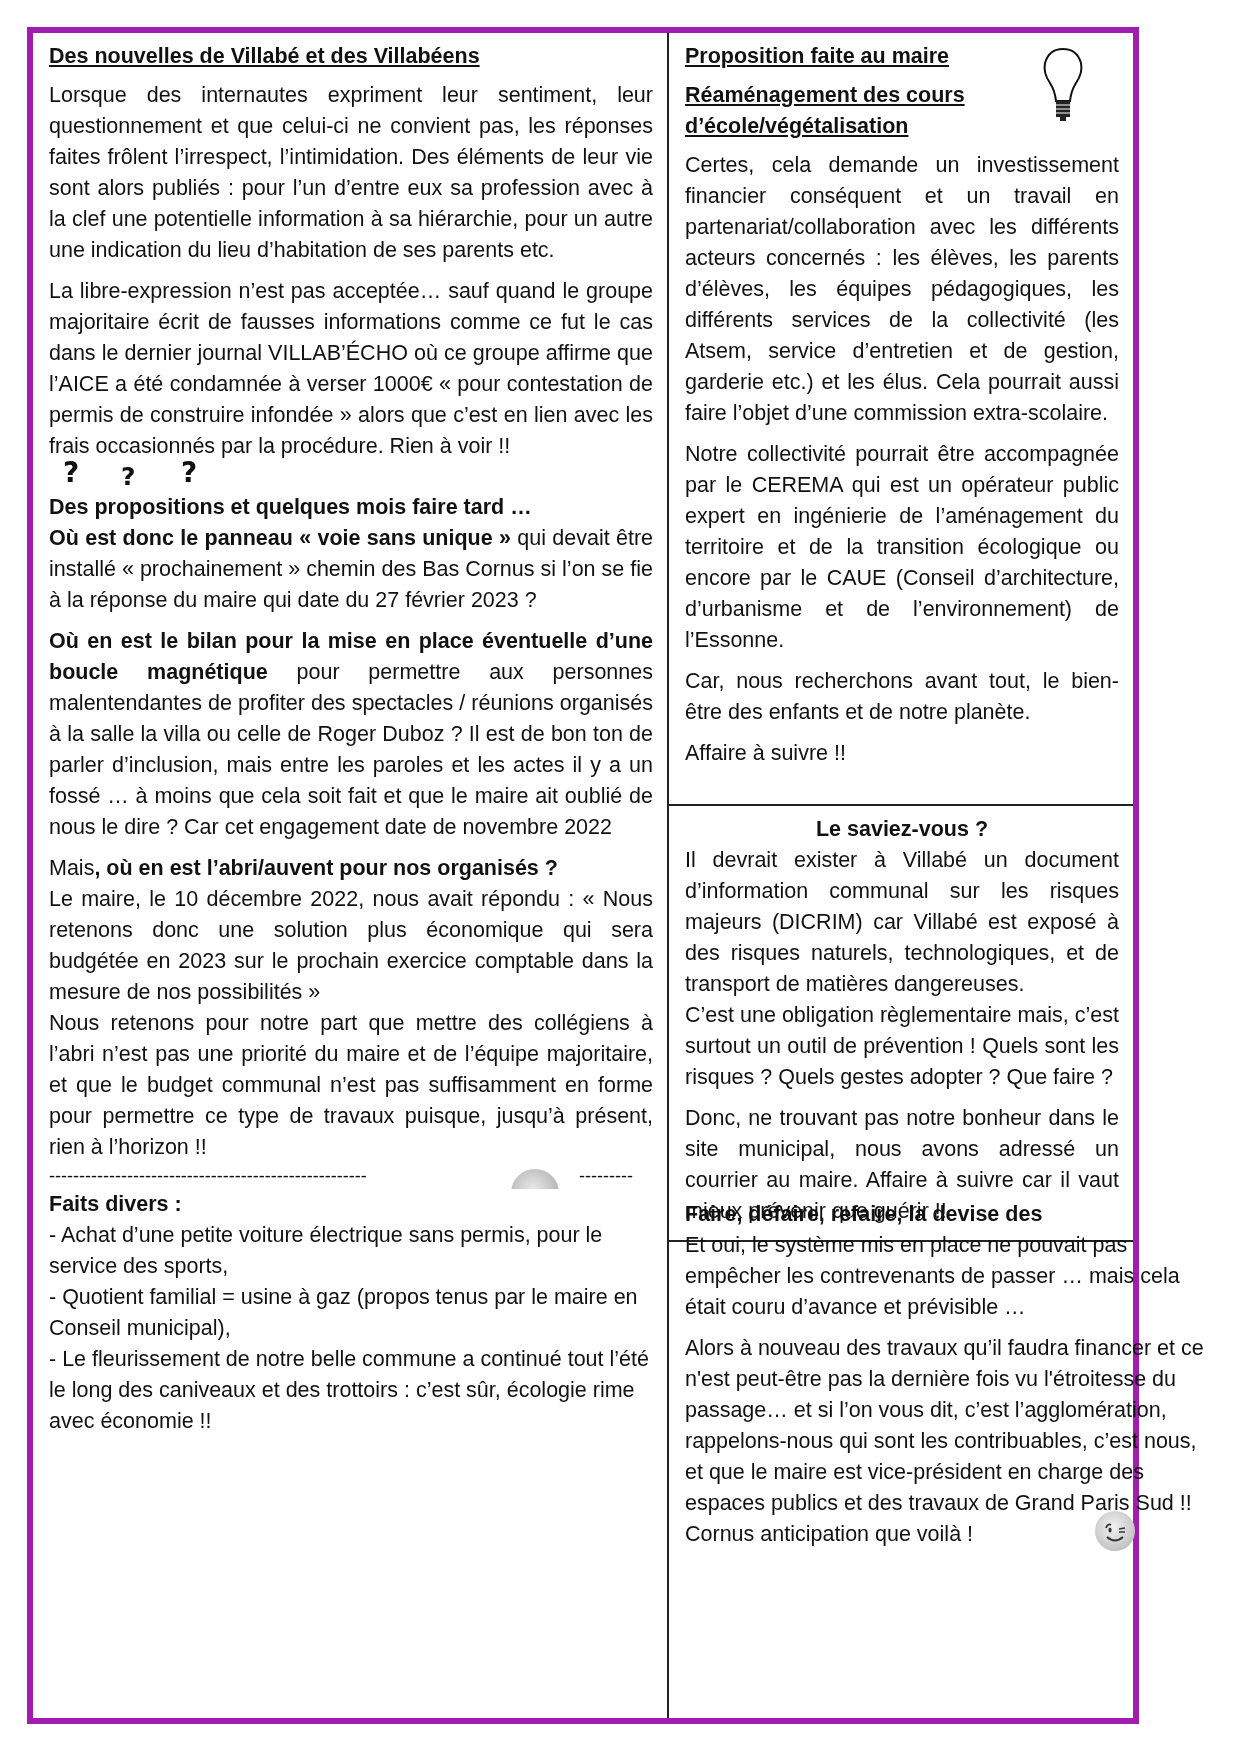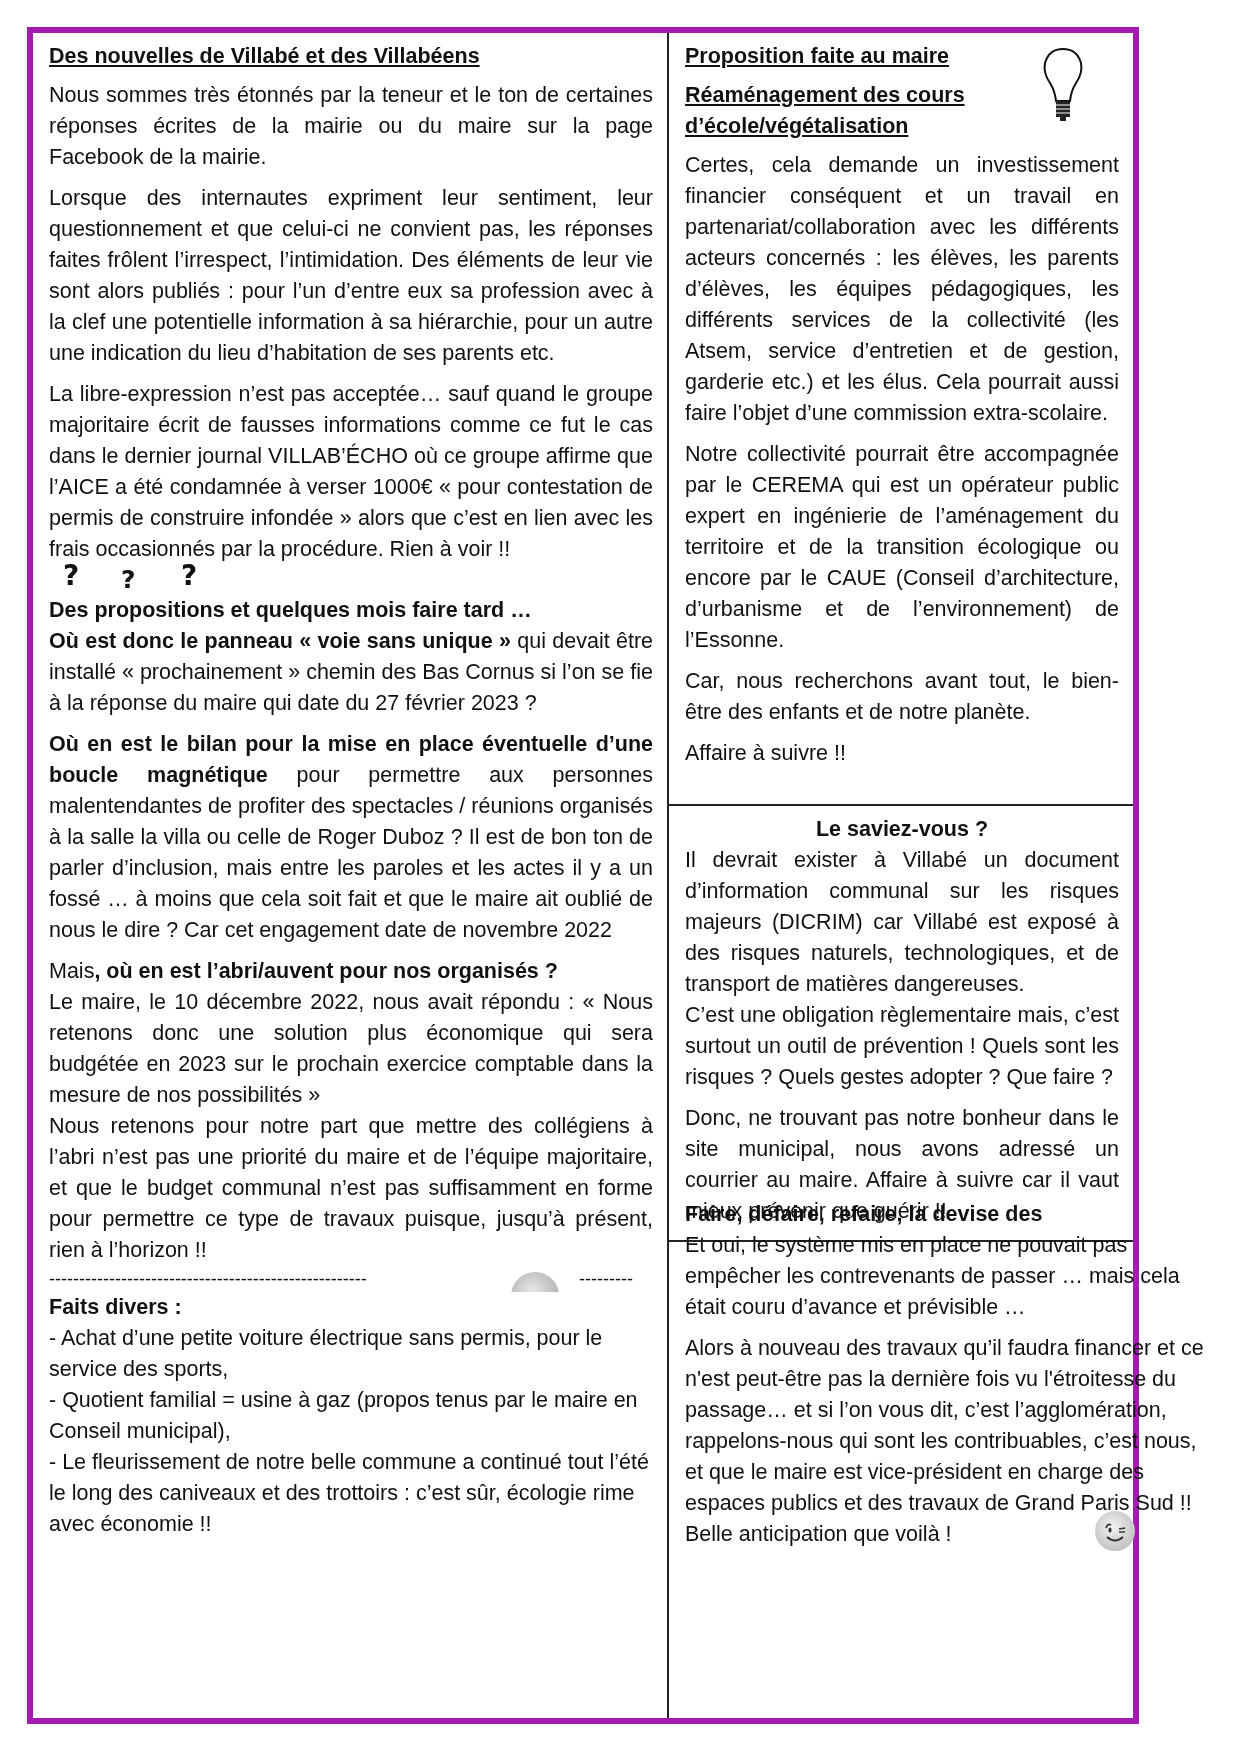--- a/index.html
+++ b/index.html
@@ -24,21 +24,20 @@
   sup { font-size: 13px; line-height: 0; }
   .block { display: block; }
 </style>
 </head>
 <body>
 
 <div class="page">
 
   <div class="col-left">
     <p class="title-u">Des nouvelles de Villabé et des Villabéens</p>
-    <p class="j">Nous sommes très étonnés par la teneur et le ton de certaines réponses écrites de la mairie ou du maire sur la page Facebook de la mairie.</p>
     <p class="j">Lorsque des internautes expriment leur sentiment, leur questionnement et que celui-ci ne convient pas, les réponses faites frôlent l’irrespect, l’intimidation. Des éléments de leur vie sont alors publiés : pour l’un d’entre eux sa profession avec à la clef une potentielle information à sa hiérarchie, pour un autre une indication du lieu d’habitation de ses parents etc.</p>
     <p class="j" style="margin-bottom:0">La libre-expression n’est pas acceptée… sauf quand le groupe majoritaire écrit de fausses informations comme ce fut le cas dans le dernier journal VILLAB’ÉCHO où ce groupe affirme que l’AICE a été condamnée à verser 1000€ « pour contestation de permis de construire infondée » alors que c’est en lien avec les frais occasionnés par la procédure. Rien à voir !!</p>
 
     <div class="qmarks">
       <span class="qmark" style="left:14px;top:0">?</span>
       <span class="qmark" style="left:72px;top:4px;font-size:25px">?</span>
       <span class="qmark" style="left:132px;top:0">?</span>
     </div>
 
     <p style="margin:0" class="b">Des propositions et quelques mois faire tard …</p>
@@ -96,21 +95,21 @@
       <p class="j" style="margin:0">Il devrait exister à Villabé un document d’information communal sur les risques majeurs (DICRIM) car Villabé est exposé à des risques naturels, technologiques, et de transport de matières dangereuses.</p>
       <p class="j">C’est une obligation règlementaire mais, c’est surtout un outil de prévention ! Quels sont les risques ? Quels gestes adopter ? Que faire ?</p>
       <p class="j">Donc, ne trouvant pas notre bonheur dans le site municipal, nous avons adressé un courrier au maire. Affaire à suivre car il vaut mieux prévenir que guérir !!</p>
     </div>
 
     <div class="box box3">
       <p class="b" style="margin:0">Faire, défaire, refaire, la devise des</p>
       <p style="width:520px">Et oui, le système mis en place ne pouvait pas empêcher les contrevenants de passer … mais cela était couru d’avance et prévisible …</p>
       <p style="width:520px;margin-bottom:0">Alors à nouveau des travaux qu’il faudra financer et ce n'est peut-être pas la dernière fois vu l'étroitesse du passage… et si l’on vous dit, c’est l’agglomération, rappelons-nous qui sont les contribuables, c’est nous, et que le maire est vice-président en charge des espaces publics et des travaux de Grand Paris Sud !!</p>
       <p style="margin:0;position:relative">
-        <span>Belle anticipation que voilà !</span>
+        <span>Cornus anticipation que voilà !</span>
         <span class="emoji-face" style="left:410px;top:-8px;width:40px;height:40px;background:radial-gradient(circle at 45% 40%,#f2f2f2,#c4c4c4 70%,#a8a8a8)">
           <svg width="40" height="40" viewBox="0 0 40 40">
             <path d="M11 17 Q13 12 16 14" stroke="#333" stroke-width="1.8" fill="none"></path>
             <ellipse cx="15" cy="19" rx="1.6" ry="2.6" fill="#333"></ellipse>
             <path d="M24 18 L30 17 M24 21 L30 21" stroke="#333" stroke-width="1.6"></path>
             <path d="M12 26 Q20 33 28 26" stroke="#333" stroke-width="2" fill="none"></path>
           </svg>
         </span>
       </p>
     </div>

